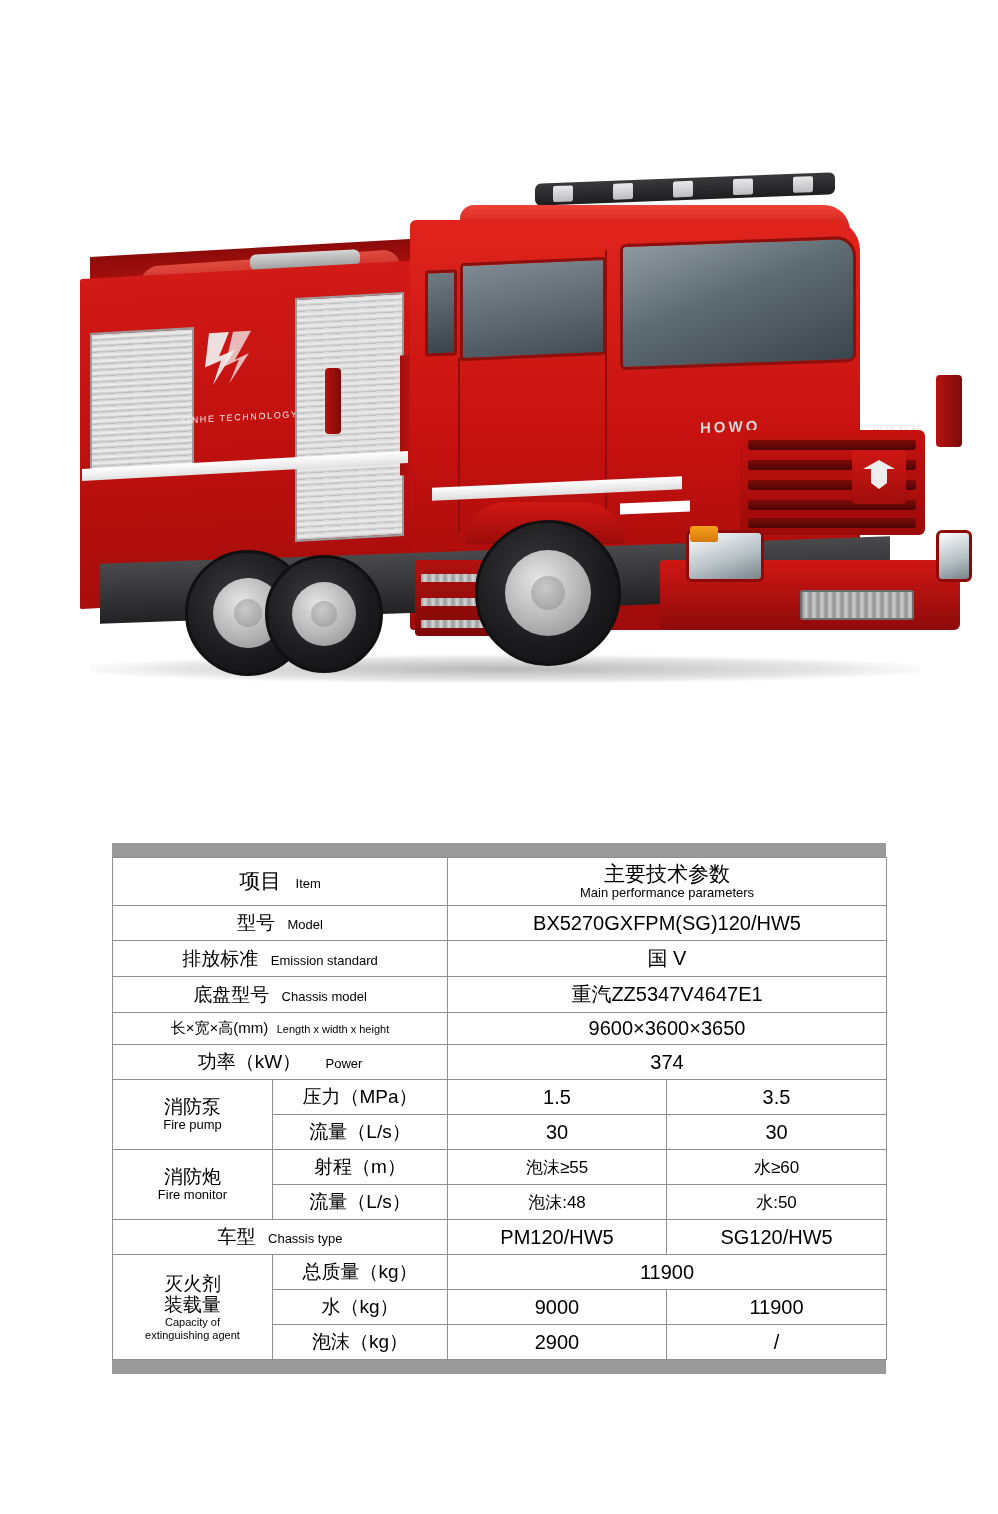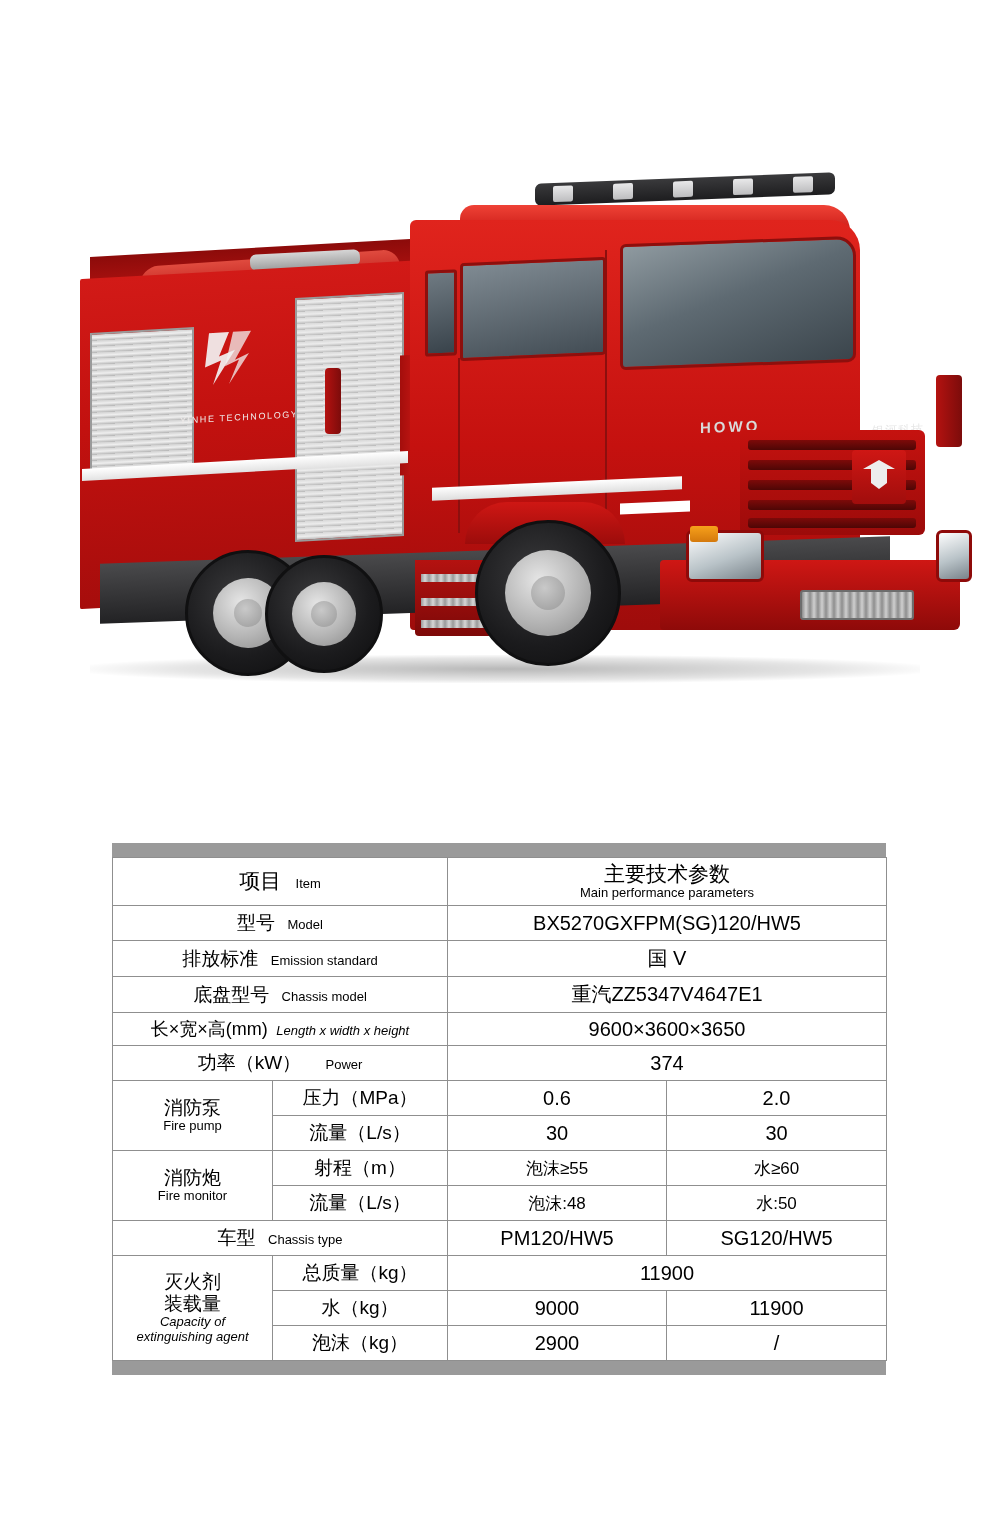--- a/index.html
+++ b/index.html
@@ -458,23 +458,23 @@
   }
   table.spec td {
     border: 1px solid #8f8f8f;
     text-align: center;
     vertical-align: middle;
     padding: 4px 3px;
     font-family: "Liberation Sans", sans-serif;
     color: #000;
   }
   .cn { font-size: 19px; }
-  .cn-sm { font-size: 18px; }
+  .cn-sm { font-size: 15px; }
   .en { font-size: 13px; }
-  .en-sm { font-size: 13px; font-style: italic; }
+  .en-sm { font-size: 11px; }
   .val { font-size: 20px; }
   .val-sm { font-size: 17px; }
   .hdr-cn { font-size: 21px; }
   .nowrap { white-space: nowrap; }
   .stack { line-height: 1.15; }
 </style>
 </head>
 <body>
 
 <div class="photo-area">
@@ -636,22 +636,22 @@
       </tr>
 
       <tr>
         <td rowspan="2">
           <div class="stack">
             <div class="cn">消防泵</div>
             <div class="en">Fire pump</div>
           </div>
         </td>
         <td class="cn">压力（MPa）</td>
-        <td class="val">0.6</td>
-        <td class="val">2.0</td>
+        <td class="val">1.5</td>
+        <td class="val">3.5</td>
       </tr>
 
       <tr>
         <td class="cn">流量（L/s）</td>
         <td class="val">30</td>
         <td class="val">30</td>
       </tr>
 
       <tr>
         <td rowspan="2">

